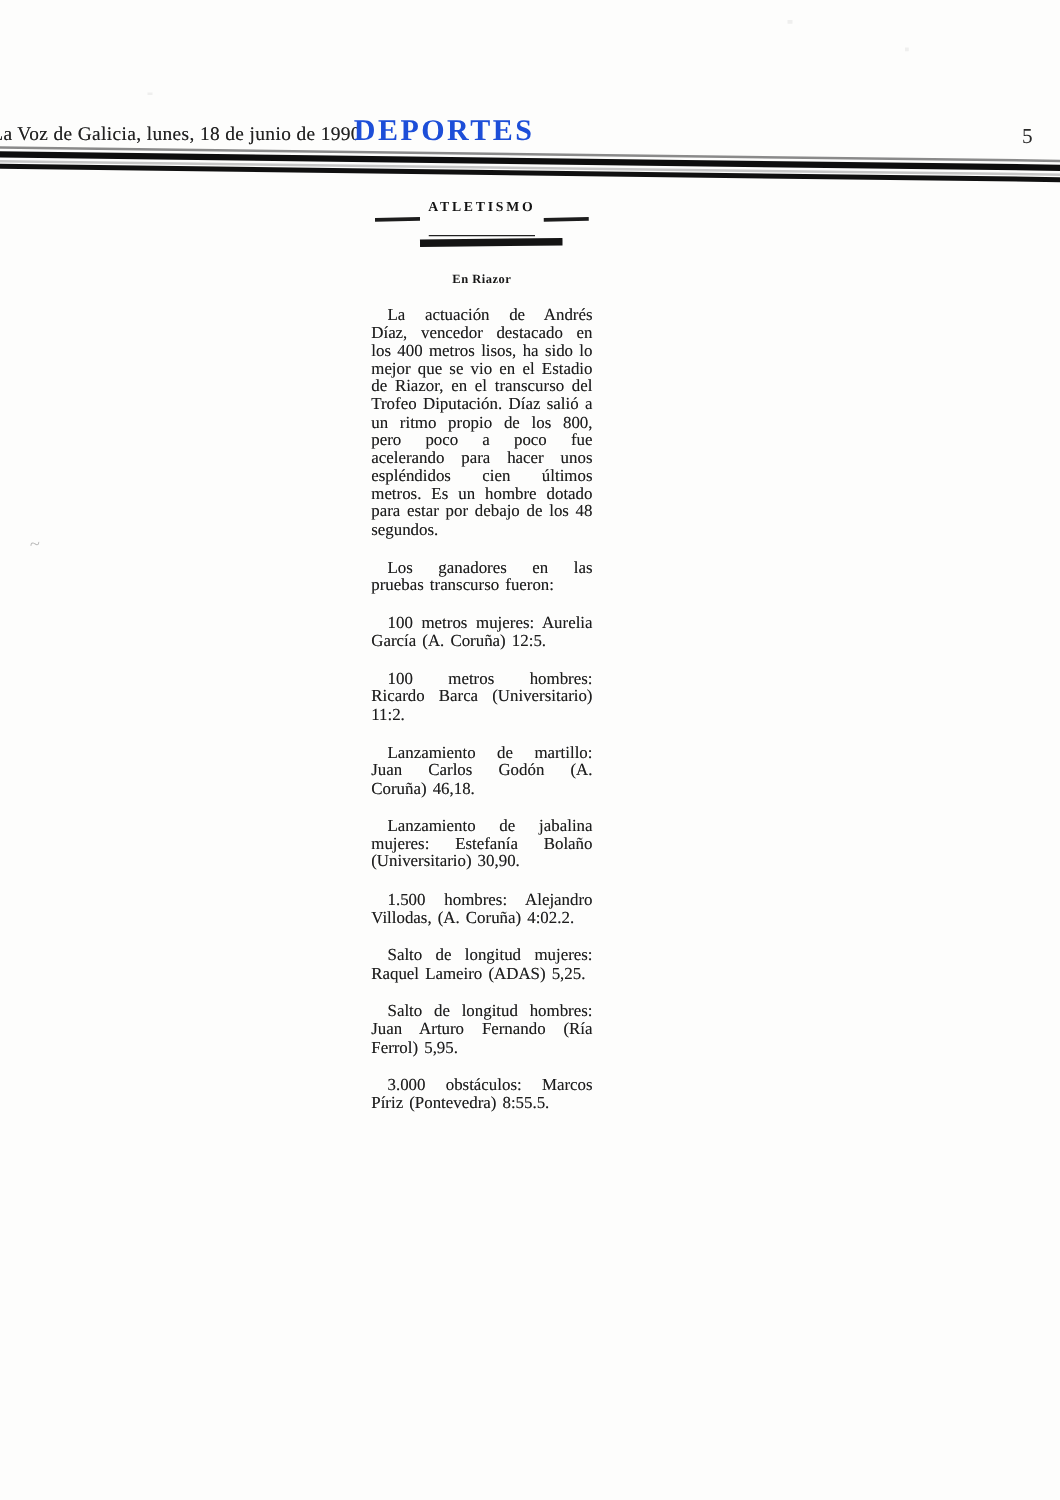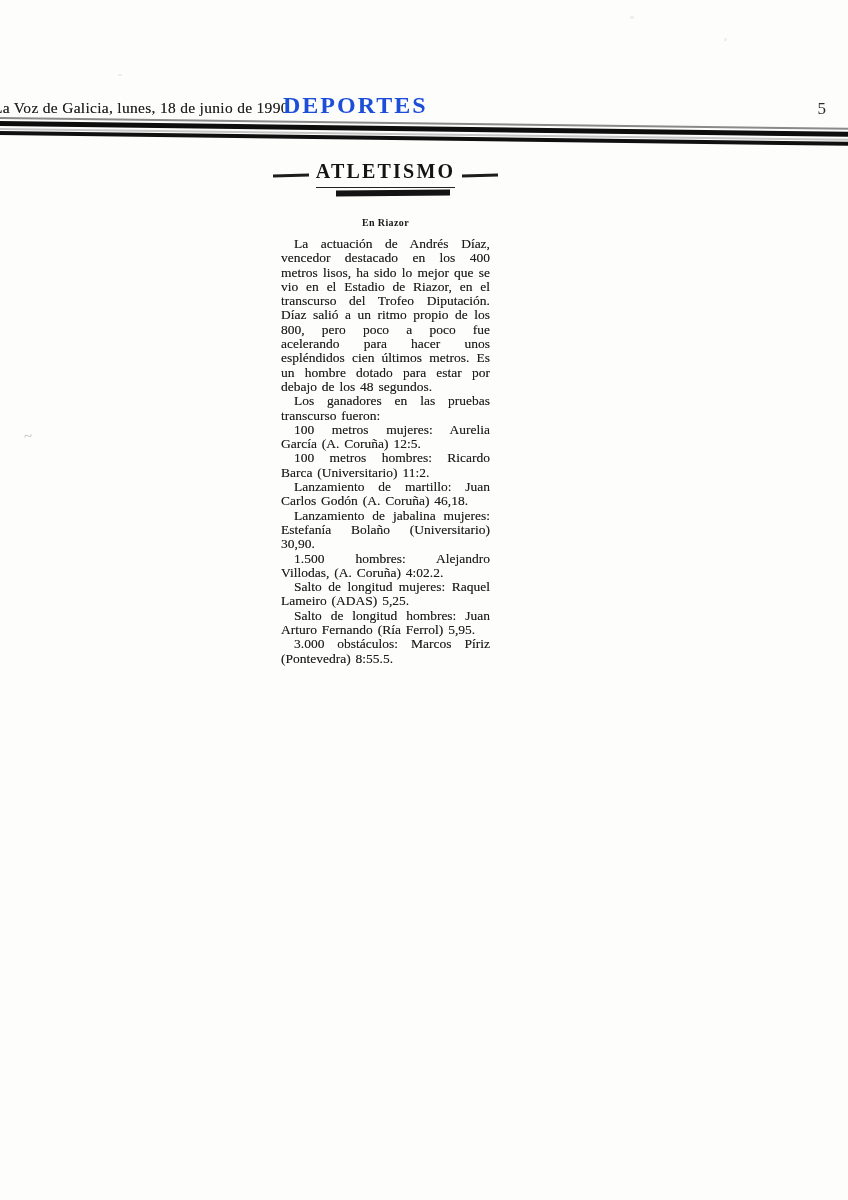--- a/index.html
+++ b/index.html
@@ -51,34 +51,34 @@
   .kicker{
     display:flex;align-items:center;justify-content:center;
     gap:7px;position:relative;margin:0 -6px;
   }
   .kicker .dash{
     flex:0 0 auto;width:36px;height:2.5px;background:#1d1d1d;margin-top:2px;
   }
   .kicker .dash.left{transform:rotate(-1.2deg);}
   .kicker .dash.right{transform:rotate(-1.2deg);}
   .kicker-word{
-    font-size:20px;font-weight:700;letter-spacing:2.2px;white-space:nowrap;
-    border-bottom:1.5px solid #222;padding-bottom:4px;
+    font-size:11px;font-weight:700;letter-spacing:2.2px;white-space:nowrap;
+    border-bottom:1.5px solid #222;padding-bottom:16px;
     color:#141414;
   }
   .kicker-bar{
     width:114px;height:6px;background:#141414;
     margin:2px auto 0;transform:translateX(7px) rotate(-0.6deg);
   }
   .headline{
     margin:21px 0 9px;text-align:center;
     font-size:10px;font-weight:700;letter-spacing:.4px;color:#171717;
   }
   .body-text p{
-    margin:0;text-indent:13px;text-align:justify;
+    margin:16px;text-indent:13px;text-align:justify;
     font-size:13.5px;line-height:14.3px;word-spacing:1.5px;
     color:#1e1e1e;
     text-shadow:0 0 .4px rgba(25,25,25,.5);
     hyphens:auto;-webkit-hyphens:auto;
   }
   
   .speck{position:absolute;background:#9a9a9a;opacity:.14;}
   .speck.s1{left:630px;top:16px;width:4px;height:3px;}
   .speck.s2{left:724px;top:38px;width:3px;height:3px;}
   .speck.s3{left:118px;top:74px;width:4px;height:2px;}

